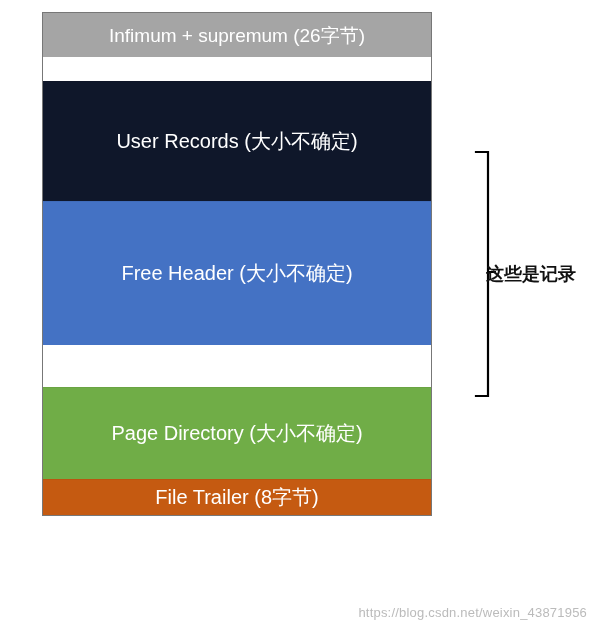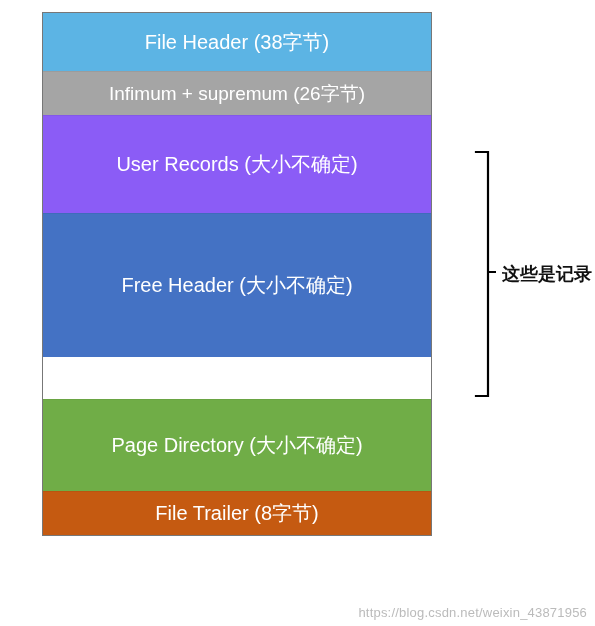--- a/index.html
+++ b/index.html
@@ -32,42 +32,42 @@
     justify-content: center;
     color: #fff;
     font-size: 20px;
     text-align: center;
     border-top: 1px solid rgba(255,255,255,0.0);
   }
   .seg + .seg { border-top: 1px solid rgba(0,0,0,0.05); }
   .seg.file-header    { background: #5cb4e4; height: 58px; }
   .seg.page-header    { background: #ed7d31; height: 80px; }
   .seg.infi-sup       { background: #a5a5a5; height: 44px; font-size: 19px; justify-content: center; }
-  .seg.user-records   { background: #8b5cf6; height: 98px; }
+  .seg.user-records   { background: #0f172a; height: 120px; margin-top: 24px; }
   .seg.free-space     { background: #4472c4; height: 144px; }
   .seg.page-directory { background: #70ad47; height: 92px; margin-top: 42px; }
-  .seg.file-trailer   { background: #c55a11; height: 44px; }
+  .seg.file-trailer   { background: #c55a11; height: 36px; }
 
   .annot {
     position: absolute;
     left: 432px;
     top: 138px;
     width: 140px;
     height: 248px;
   }
   .brace {
     position: absolute;
     left: 0;
     top: 0;
     width: 22px;
     height: 248px;
   }
   .annot-label {
     position: absolute;
-    left: 28px;
+    left: 12px;
     top: 112px;
     font-size: 18px;
     font-weight: 700;
     color: #111;
     white-space: nowrap;
   }
   .watermark {
     position: absolute;
     right: 8px;
     bottom: 6px;
@@ -77,23 +77,20 @@
     pointer-events: none;
     text-align: center;
   }
 </style>
 </head>
 <body>
 
 <div class="stage">
 
   <div class="stack">
-    <div class="seg file-header">
-      <span>File Header (38字节)</span>
-    </div>
     <div class="seg infi-sup">
       <span>Infimum + supremum (26字节)</span>
     </div>
     <div class="seg user-records">
       <span>User Records (大小不确定)</span>
     </div>
     <div class="seg free-space">
       <span>Free Header (大小不确定)</span>
     </div>
     <div class="seg page-directory">

